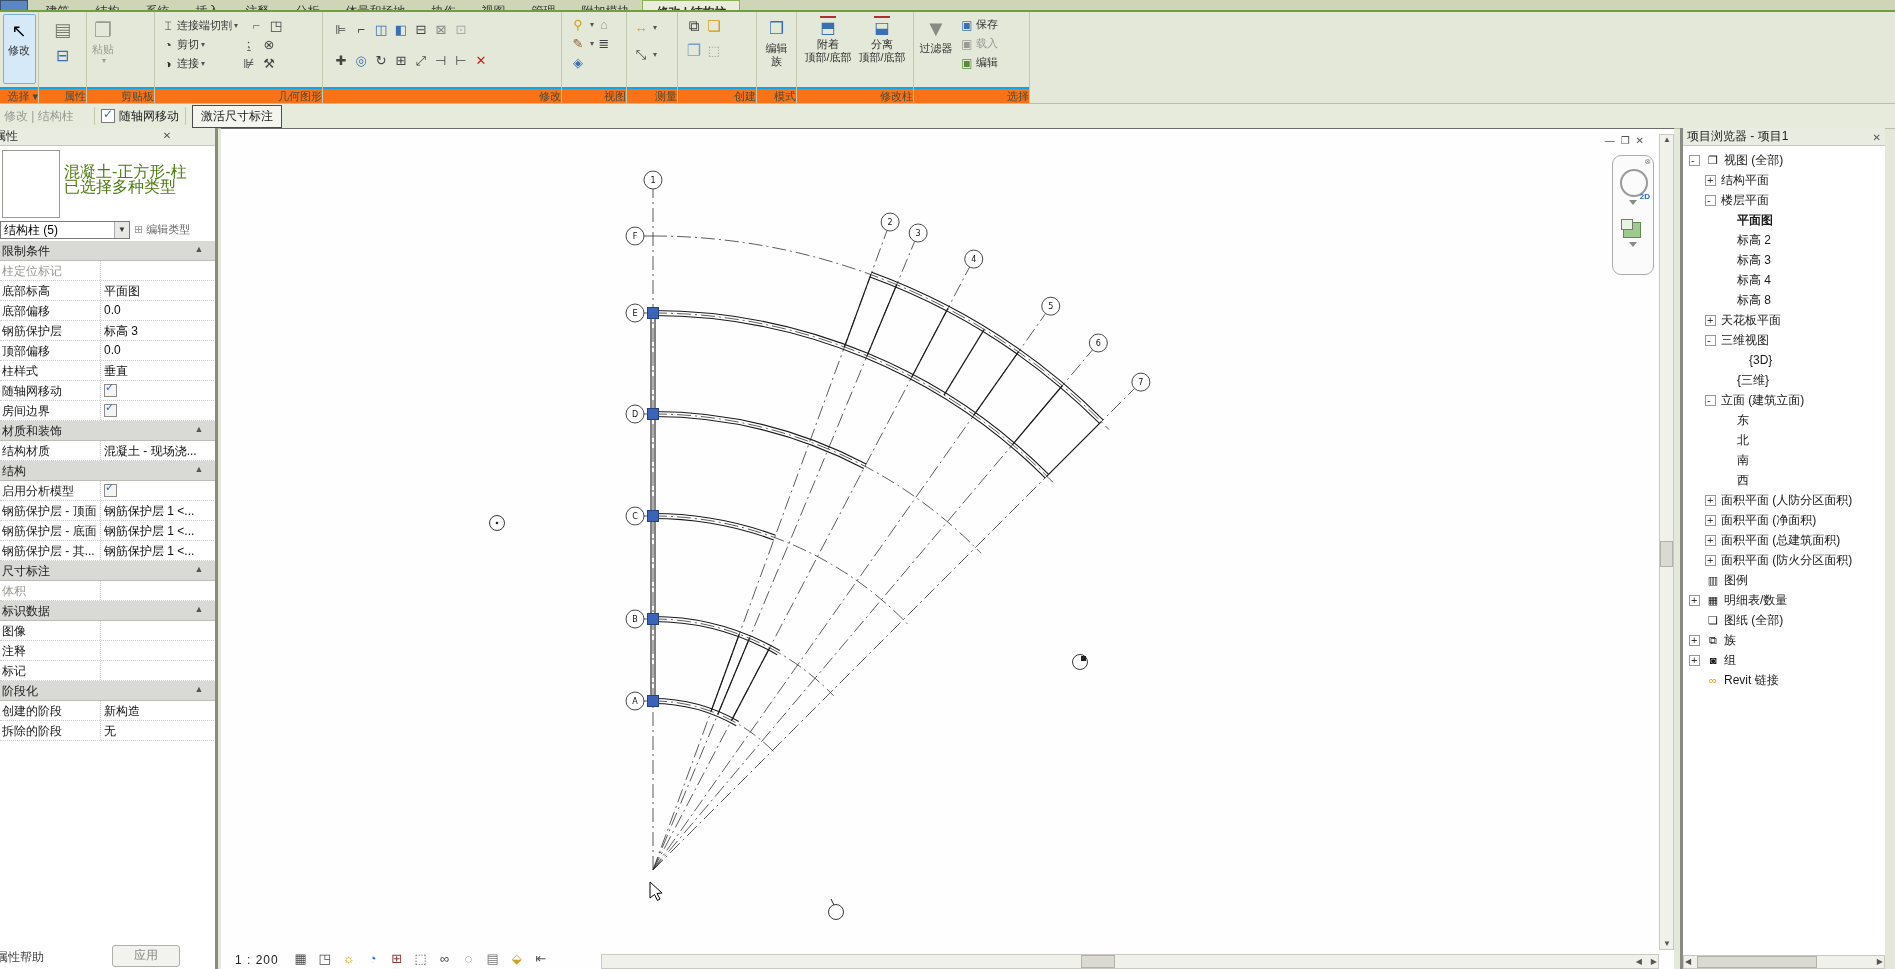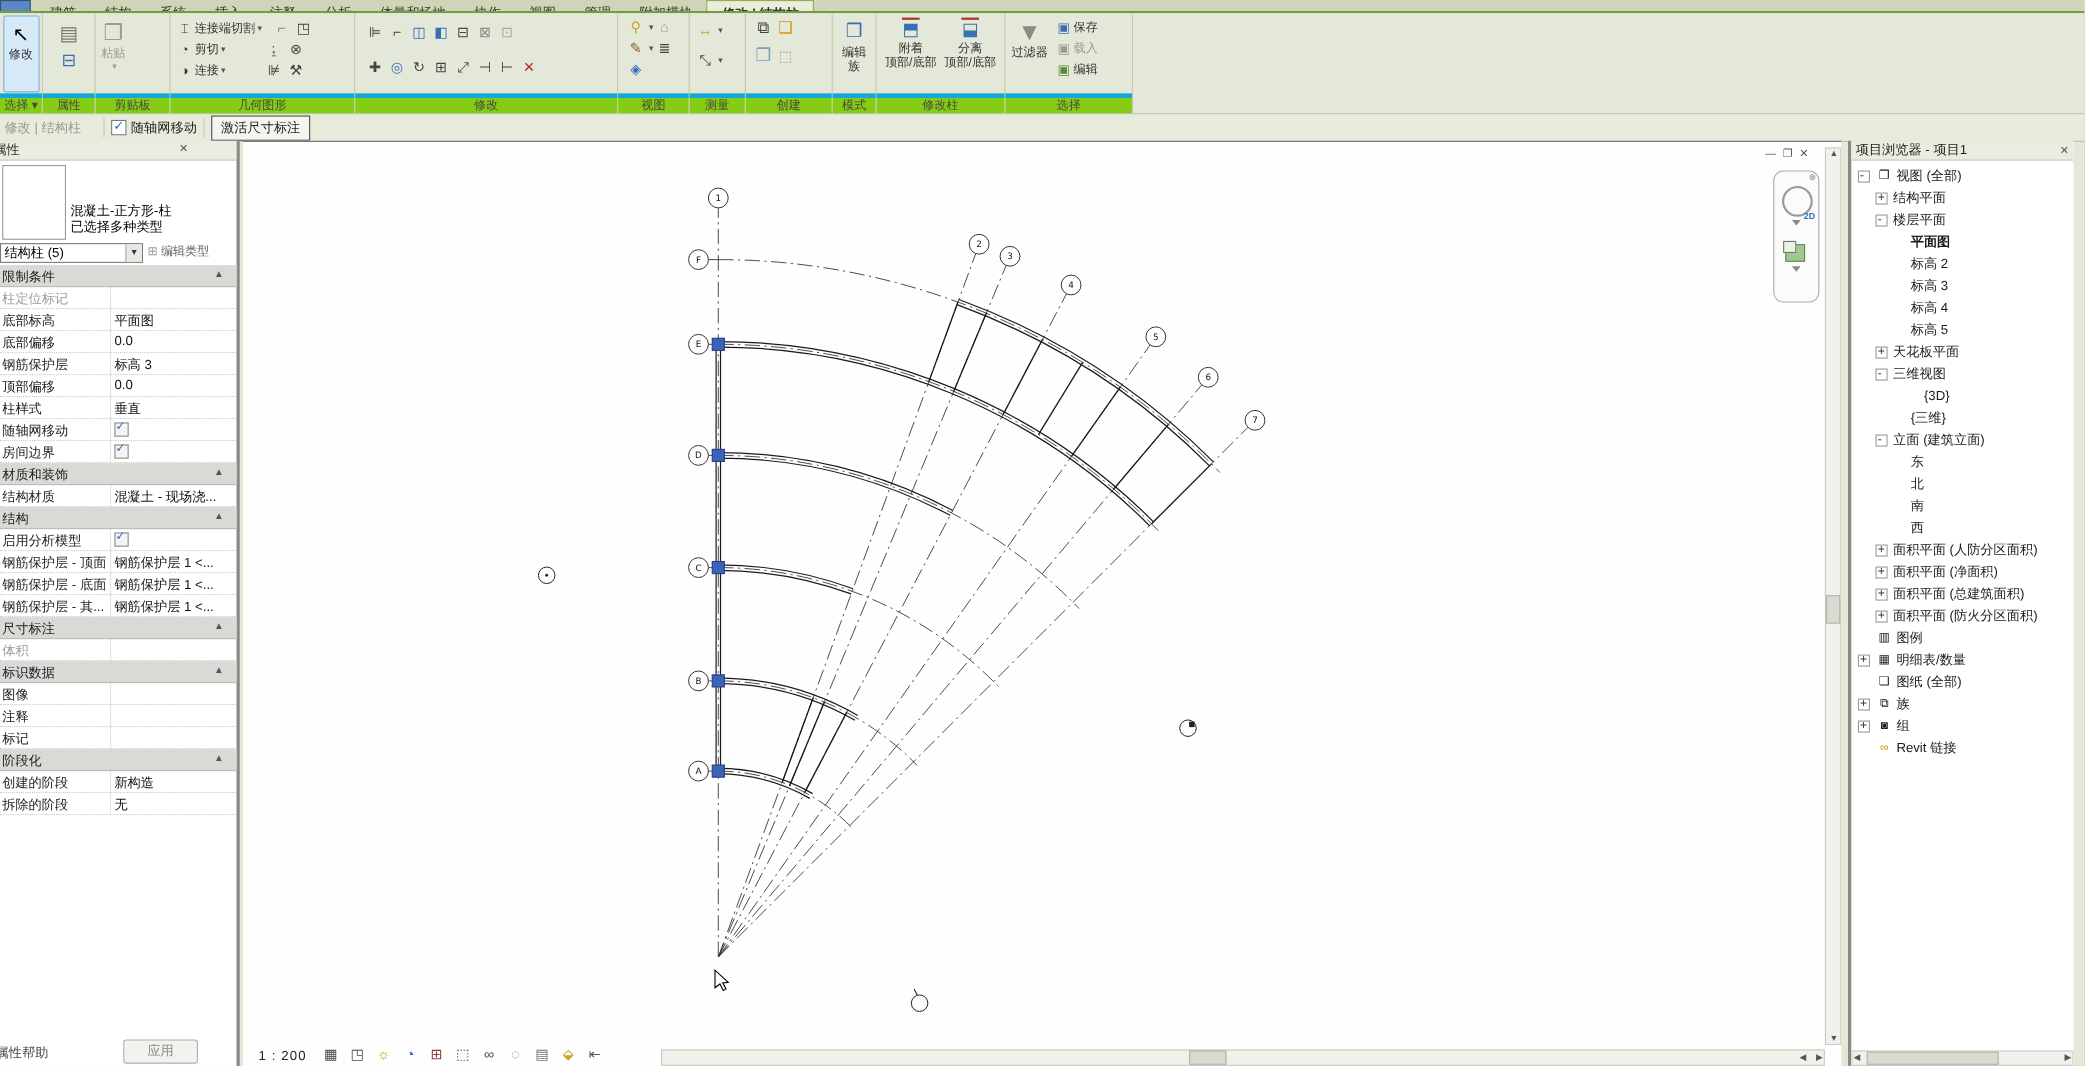--- a/index.html
+++ b/index.html
@@ -6,21 +6,21 @@
   body{font-family:"Liberation Sans","DejaVu Sans",sans-serif;background:#9a9a96;}
   #app{position:relative;width:1895px;height:969px;overflow:hidden;background:#e4e8d8;}
   
   #tabstrip{position:absolute;left:0;top:0;width:1895px;height:10px;background:#cfd6b8;border-bottom:2px solid #6f9f3e;overflow:hidden;white-space:nowrap;}
   .tab{display:inline-block;height:20px;line-height:22px;padding:0 13px;font-size:12px;color:#333;vertical-align:top;}
   .tab.active{background:#e9edda;border:1px solid #8fae5a;border-bottom:none;font-weight:bold;}
   #appbtn{display:inline-block;width:26px;height:10px;background:#5b87c5;border:1px solid #39536e;vertical-align:top;}
   
   #ribbon{position:absolute;left:0;top:12px;width:1895px;height:91px;background:#e4e8d8;border-bottom:1px solid #b9c0a6;display:flex;}
   .rpanel{position:relative;height:91px;border-right:1px solid #c2c8ae;box-sizing:border-box;flex:0 0 auto;}
-  .rpanel .plabel{position:absolute;left:0;bottom:0;width:100%;height:14px;line-height:14px;font-size:11px;color:#4a4a3a;text-align:center;background:#84cc16;border-top:4px solid #0ea5e9;overflow:hidden;white-space:nowrap;}
+  .rpanel .plabel{position:absolute;left:0;bottom:0;width:100%;height:14px;line-height:14px;font-size:11px;color:#4a4a3a;text-align:right;background:#f97316;border-top:2px solid #0ea5e9;overflow:hidden;white-space:nowrap;}
   .rpanel .pbody{position:absolute;left:0;top:0;right:0;bottom:14px;overflow:hidden;}
   .bigbtn{display:inline-flex;flex-direction:column;align-items:center;justify-content:flex-start;height:70px;padding:3px 3px 0 3px;box-sizing:border-box;border-radius:2px;}
   .bigbtn .bicon{font-size:22px;line-height:26px;}
   .bigbtn .btext{font-size:11px;line-height:13px;color:#333;text-align:center;}
   .bigbtn.active{background:#d6e9f9;border:1px solid #7ab0dc;}
   .smicon{display:inline-block;width:20px;height:19px;line-height:19px;text-align:center;font-size:13px;color:#444;}
   .textrow{display:flex;align-items:center;height:19px;font-size:11px;color:#333;white-space:nowrap;}
   .textrow .ticon{width:18px;text-align:center;font-size:12px;}
   .ddarrow{font-size:8px;color:#555;margin-left:2px;}
   .muted{color:#9b9b93 !important;}
@@ -30,21 +30,21 @@
   #optmode{color:#9a9a93;padding-left:4px;width:84px;}
   .chk{display:inline-block;width:12px;height:12px;background:#fff;border:1px solid #7a7a7a;position:relative;margin-right:4px;}
   .chk:after{content:"✓";position:absolute;left:1px;top:-3px;font-size:12px;color:#2b6fbd;font-weight:bold;}
   #activate-dim{background:#f4f5ee;border:1px solid #4c4c4c;padding:2px 8px;font-size:12px;color:#222;}
   
   #props{position:absolute;left:0;top:128px;width:218px;bottom:0;background:#fff;border-right:3px solid #8a8a85;box-sizing:border-box;overflow:hidden;}
   #props-title{position:absolute;left:0;top:0;width:100%;height:17px;background:#e9ece0;border-bottom:1px solid #c6cbb8;font-size:12px;color:#333;line-height:17px;}
   #props-title .t{margin-left:-8px;padding-left:2px;}
   #props-close{position:absolute;left:160px;top:1px;width:14px;height:14px;line-height:14px;text-align:center;font-size:10px;color:#555;}
   #type-preview{position:absolute;left:2px;top:22px;width:56px;height:66px;background:#fff;border:1px solid #9a9a94;}
-  #type-name{position:absolute;left:64px;top:56px;font-size:12px;color:#000000;line-height:15px;width:150px;}
+  #type-name{position:absolute;left:64px;top:36px;font-size:16px;color:#4d7c0f;line-height:15px;width:150px;}
   #type-selector{position:absolute;left:0px;top:93px;width:130px;height:18px;background:#fff;border:1px solid #7a7a7a;font-size:12px;line-height:17px;padding-left:3px;box-sizing:border-box;}
   #type-selector .dd{position:absolute;right:0;top:0;width:14px;height:16px;background:#e8e8e4;border-left:1px solid #aaa;text-align:center;font-size:8px;line-height:16px;color:#333;}
   #edit-type{position:absolute;left:134px;top:93px;width:80px;height:18px;font-size:11px;color:#666;line-height:17px;}
   #prop-grid{position:absolute;left:0;top:113px;width:216px;}
   .prow{display:flex;height:20px;border-bottom:1px dotted #c9c9c9;box-sizing:border-box;font-size:12px;}
   .prow .pk{width:100px;padding:2px 1px 0 2px;box-sizing:border-box;color:#222;white-space:nowrap;overflow:hidden;}
   .prow .pv{flex:1;border-left:1px dotted #c9c9c9;padding:2px 2px 0 3px;white-space:nowrap;overflow:hidden;color:#111;}
   .prow.sec{background:#d9d9d6;border-bottom:1px solid #bdbdb8;}
   .prow.sec .pk{width:190px;font-size:12px;color:#222;}
   .prow.sec .caret{width:18px;text-align:center;color:#555;font-size:9px;padding-top:3px;}
@@ -561,21 +561,21 @@
         <div class="titem" style="padding-left: 38px;">
           <span style="display: inline-block; width: 16px;"></span>
           <span>标高 3</span>
         </div>
         <div class="titem" style="padding-left: 38px;">
           <span style="display: inline-block; width: 16px;"></span>
           <span>标高 4</span>
         </div>
         <div class="titem" style="padding-left: 38px;">
           <span style="display: inline-block; width: 16px;"></span>
-          <span>标高 5</span>
+          <span>标高 8</span>
         </div>
         <div class="titem" style="padding-left: 22px;">
           <span class="expbox">
             <i>+</i>
           </span>
           <span>天花板平面</span>
         </div>
         <div class="titem" style="padding-left: 22px;">
           <span class="expbox">
             <i>-</i>

